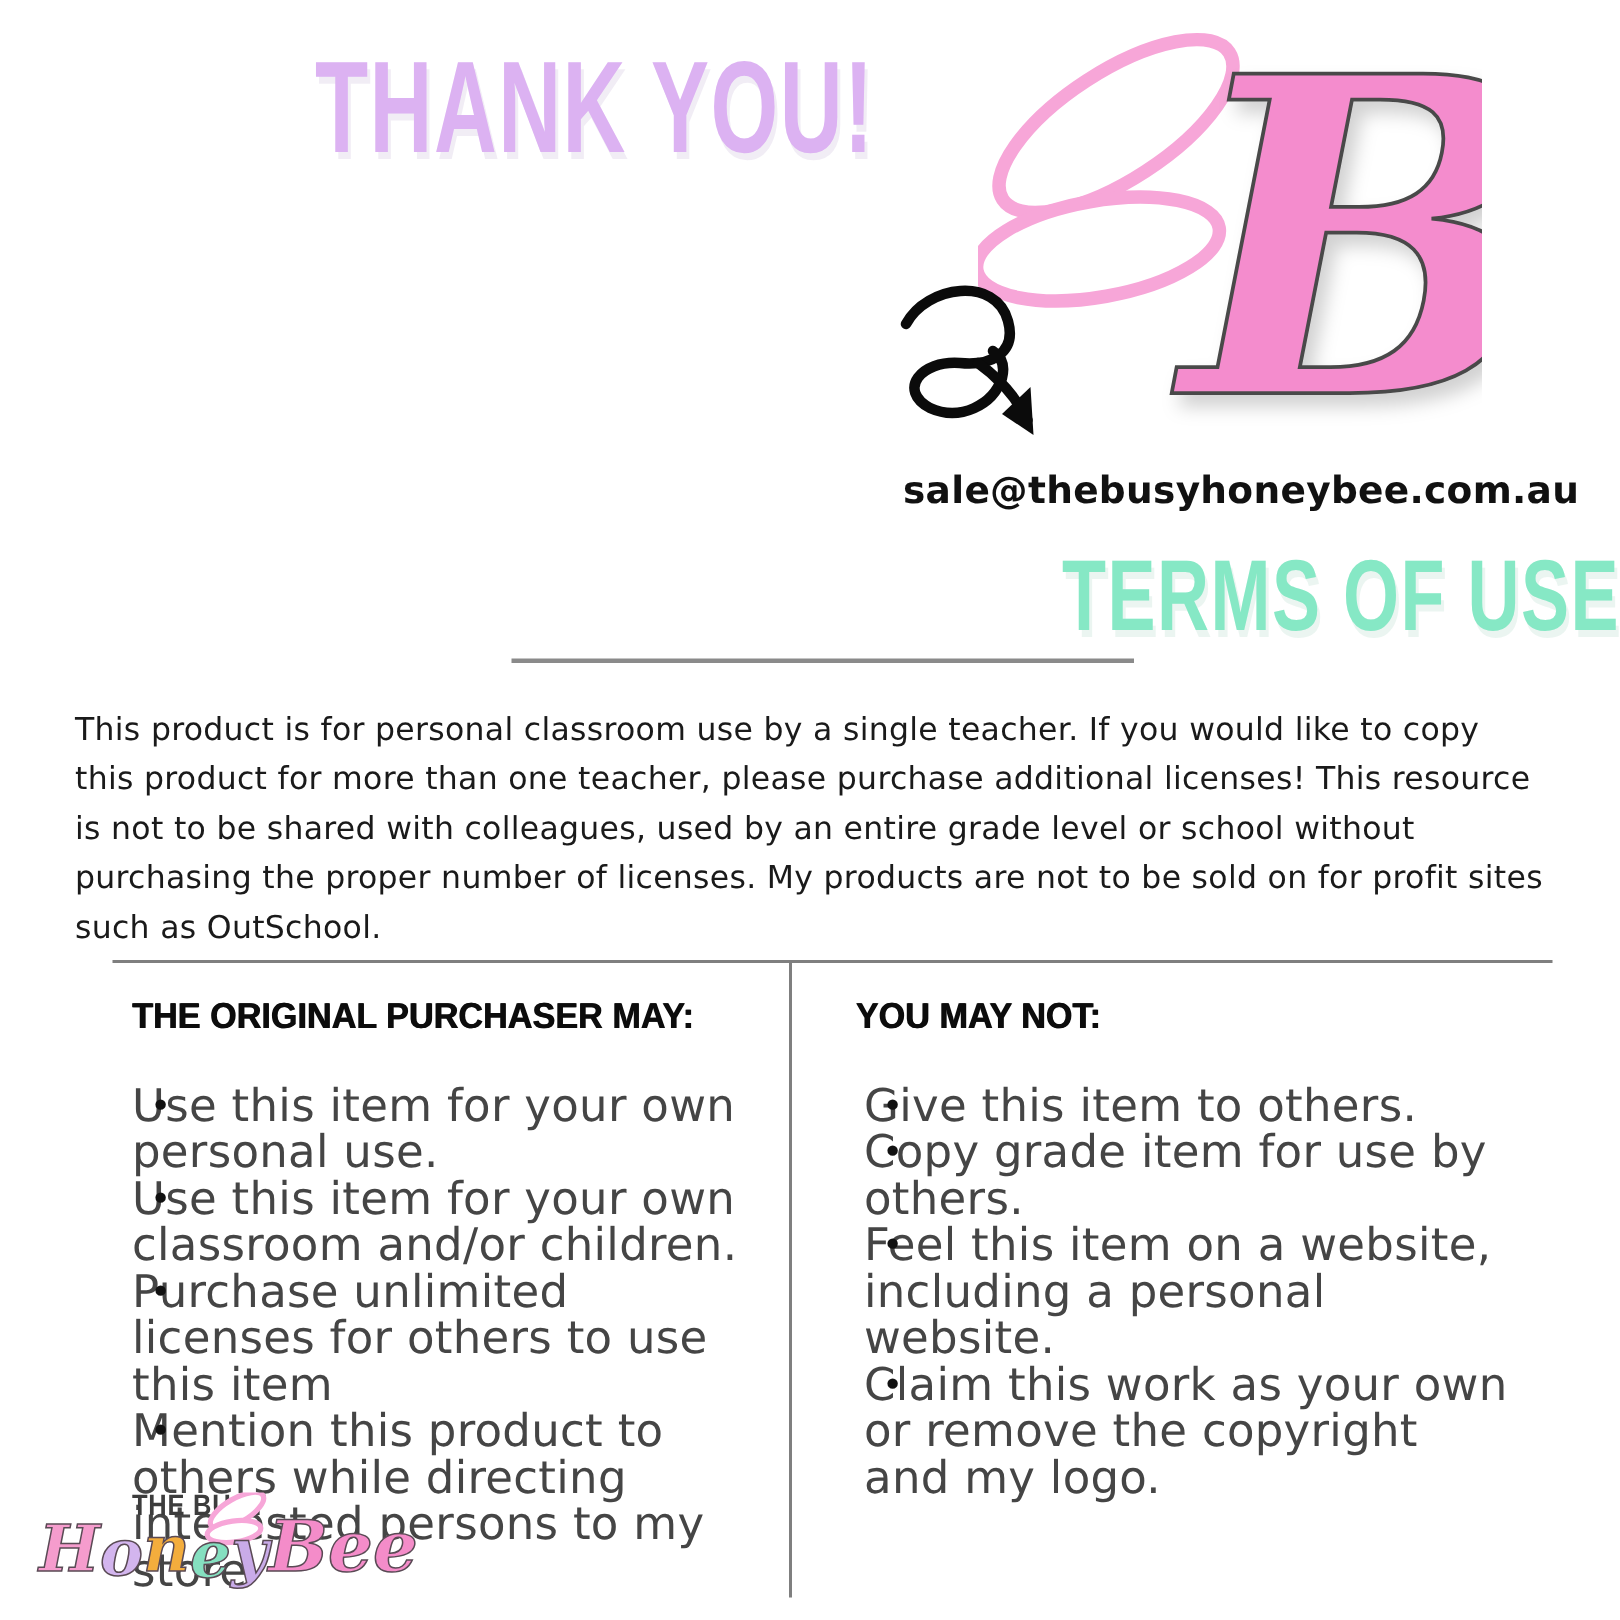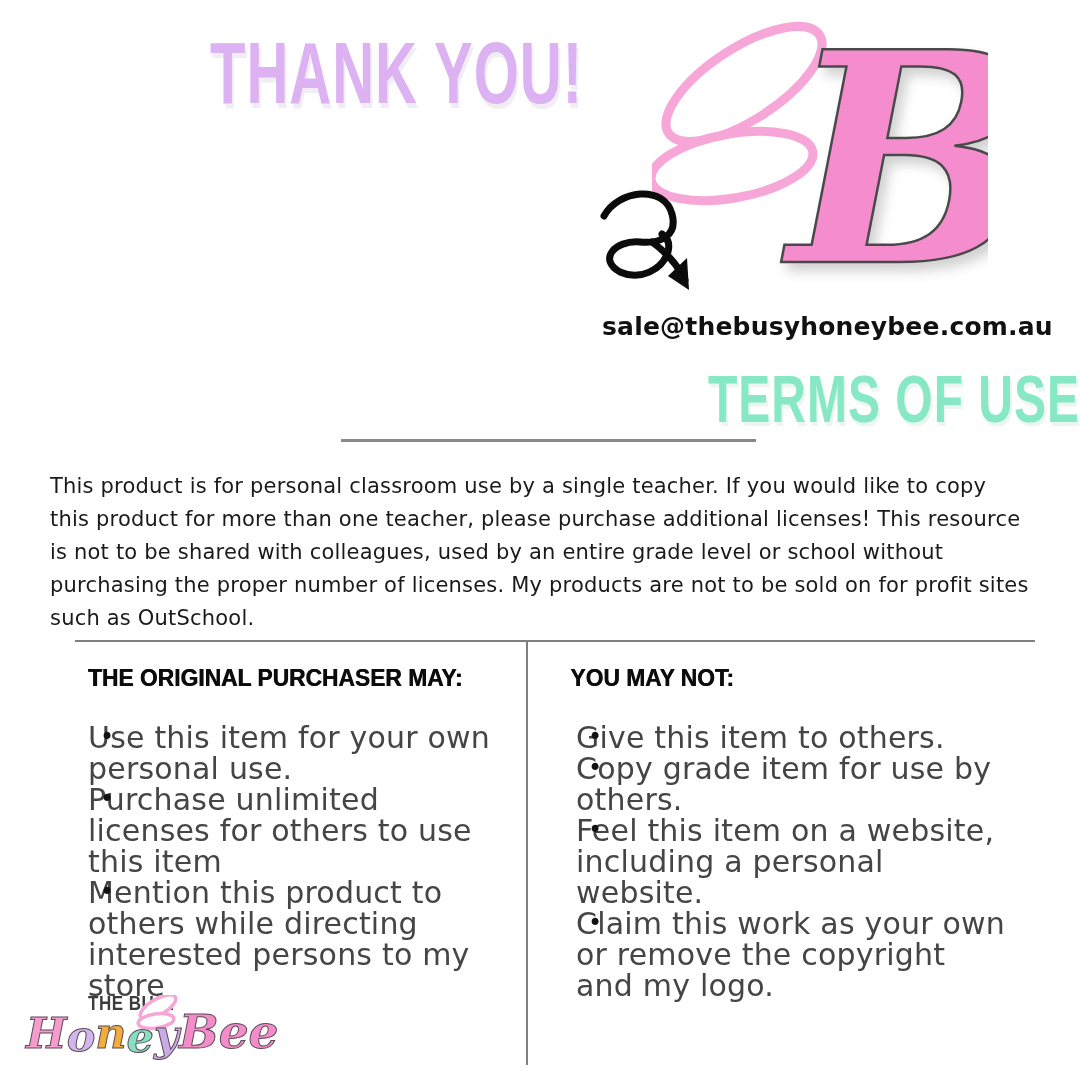--- a/index.html
+++ b/index.html
@@ -118,20 +118,21 @@
 
   <p class="terms-body">This product is for personal classroom use by a single teacher. If you would like to copy this product for more than one teacher, please purchase additional licenses! This resource is not to be shared with colleagues, used by an entire grade level or school without purchasing the proper number of licenses. My products are not to be sold on for profit sites such as OutSchool.</p>
 
   <div class="hline" style="background: rgb(127, 127, 127);"></div>
   <div class="vline" style="background: rgb(127, 127, 127);"></div>
 
   <section class="col left">
     <h3>THE ORIGINAL PURCHASER MAY:</h3>
     <ul>
       <li>Use this item for your own personal use.</li>
+      <li>Use this item for your own classroom and/or children.</li>
       <li>Purchase unlimited licenses for others to use this item</li>
       <li>Mention this product to others while directing interested persons to my store</li>
     </ul>
   </section>
 
   <section class="col right">
     <h3>YOU MAY NOT:</h3>
     <ul>
       <li>Give this item to others.</li>
       <li>Copy grade item for use by others.</li>

